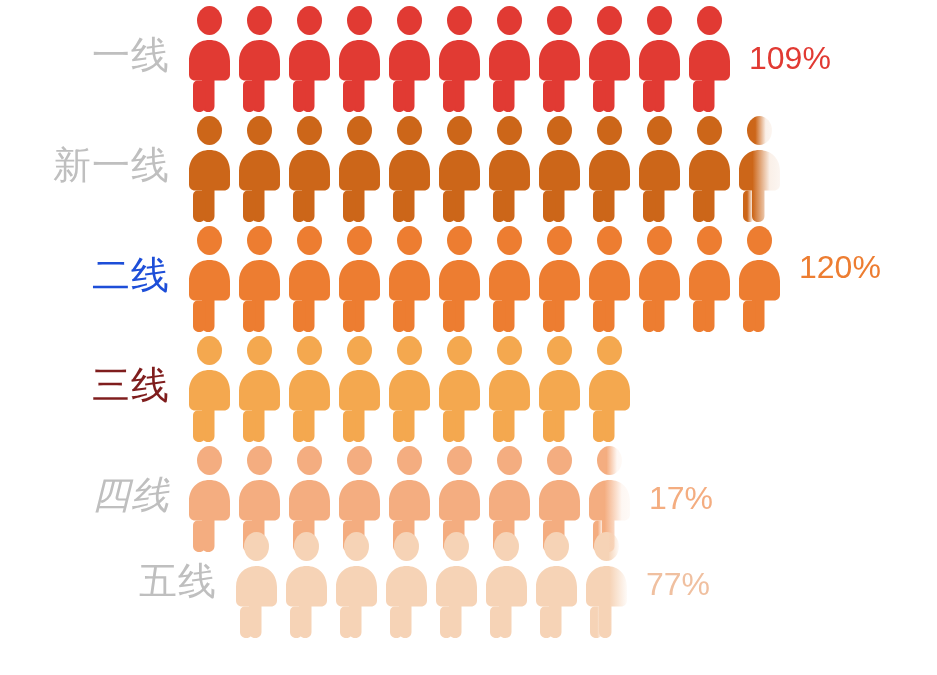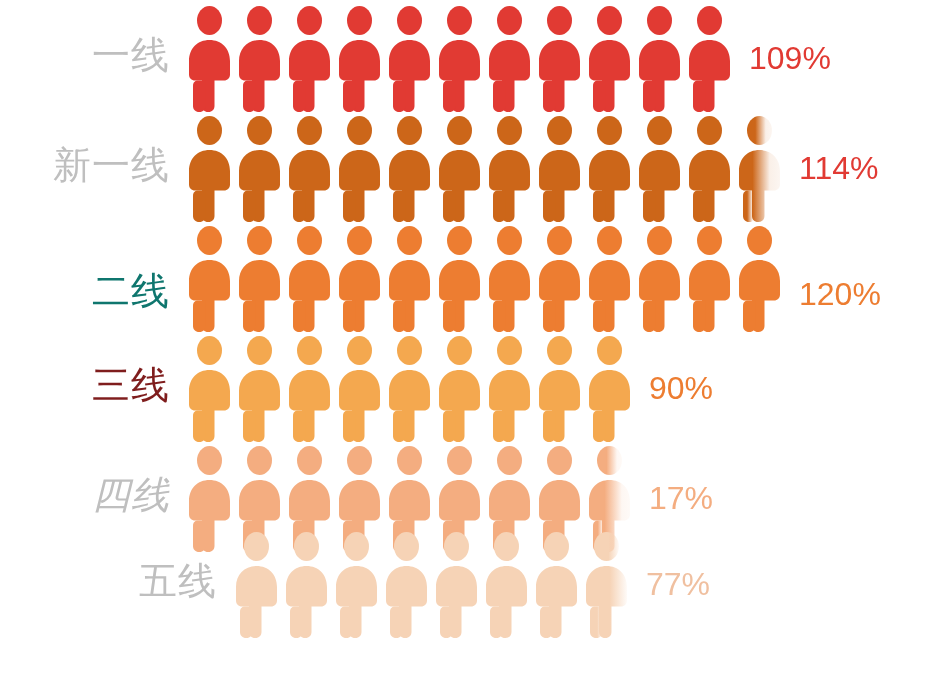--- a/index.html
+++ b/index.html
@@ -196,87 +196,86 @@
               <stop offset="33%" stop-color="#CC6619" stop-opacity="1"></stop>
               <stop offset="75%" stop-color="#CC6619" stop-opacity="0.1"></stop>
               <stop offset="100%" stop-color="#CC6619" stop-opacity="0.06"></stop>
             </linearGradient>
           </defs>
           <ellipse cx="24.5" cy="18.5" rx="12.5" ry="14.5" fill="url(#gr1p)"></ellipse>
           <path d="M24.5 38 C 12.5 38, 4 46.5, 4 59 L 4 72.5 C 4 76, 6.5 78.5, 10 78.5 L 17 78.5 L 17 104 C 17 107.5, 19.5 110, 23 110 L 23.5 110 C 27 110, 29.5 107.5, 29.5 104 L 29.5 78.5 L 39 78.5 C 42.5 78.5, 45 76, 45 72.5 L 45 59 C 45 46.5, 36.5 38, 24.5 38 Z" fill="url(#gr1p)"></path>
           <path d="M13 78.5 L 20.5 78.5 L 20.5 104 C 20.5 107.5, 18 110, 14.5 110 L 14 110 C 10.5 110, 8 107.5, 8 104 L 8 83.5 C 8 80.5, 10 78.5, 13 78.5 Z" fill="url(#gr1p)"></path>
         </svg>
       </div>
-      <div class="value" style="color: rgb(225, 58, 51); left: 799px; top: 40px;">114%</div>
     </div>
     <div class="row" style="top: 222px;">
-      <div class="row-label" style="color: #0f766e; top: 34px; margin-top: 16px;">二线</div>
-      <div class="icons" style="left: 185px;">
-        <svg width="50" height="112" viewBox="0 0 50 112" class="person">
-          <ellipse cx="24.5" cy="18.5" rx="12.5" ry="14.5" fill="#ED7D31"></ellipse>
-          <path d="M24.5 38 C 12.5 38, 4 46.5, 4 59 L 4 72.5 C 4 76, 6.5 78.5, 10 78.5 L 17 78.5 L 17 104 C 17 107.5, 19.5 110, 23 110 L 23.5 110 C 27 110, 29.5 107.5, 29.5 104 L 29.5 78.5 L 39 78.5 C 42.5 78.5, 45 76, 45 72.5 L 45 59 C 45 46.5, 36.5 38, 24.5 38 Z" fill="#ED7D31"></path>
-          <path d="M13 78.5 L 20.5 78.5 L 20.5 104 C 20.5 107.5, 18 110, 14.5 110 L 14 110 C 10.5 110, 8 107.5, 8 104 L 8 83.5 C 8 80.5, 10 78.5, 13 78.5 Z" fill="#ED7D31"></path>
-        </svg>
-        <svg width="50" height="112" viewBox="0 0 50 112" class="person">
-          <ellipse cx="24.5" cy="18.5" rx="12.5" ry="14.5" fill="#ED7D31"></ellipse>
-          <path d="M24.5 38 C 12.5 38, 4 46.5, 4 59 L 4 72.5 C 4 76, 6.5 78.5, 10 78.5 L 17 78.5 L 17 104 C 17 107.5, 19.5 110, 23 110 L 23.5 110 C 27 110, 29.5 107.5, 29.5 104 L 29.5 78.5 L 39 78.5 C 42.5 78.5, 45 76, 45 72.5 L 45 59 C 45 46.5, 36.5 38, 24.5 38 Z" fill="#ED7D31"></path>
-          <path d="M13 78.5 L 20.5 78.5 L 20.5 104 C 20.5 107.5, 18 110, 14.5 110 L 14 110 C 10.5 110, 8 107.5, 8 104 L 8 83.5 C 8 80.5, 10 78.5, 13 78.5 Z" fill="#ED7D31"></path>
-        </svg>
-        <svg width="50" height="112" viewBox="0 0 50 112" class="person">
-          <ellipse cx="24.5" cy="18.5" rx="12.5" ry="14.5" fill="#ED7D31"></ellipse>
-          <path d="M24.5 38 C 12.5 38, 4 46.5, 4 59 L 4 72.5 C 4 76, 6.5 78.5, 10 78.5 L 17 78.5 L 17 104 C 17 107.5, 19.5 110, 23 110 L 23.5 110 C 27 110, 29.5 107.5, 29.5 104 L 29.5 78.5 L 39 78.5 C 42.5 78.5, 45 76, 45 72.5 L 45 59 C 45 46.5, 36.5 38, 24.5 38 Z" fill="#ED7D31"></path>
-          <path d="M13 78.5 L 20.5 78.5 L 20.5 104 C 20.5 107.5, 18 110, 14.5 110 L 14 110 C 10.5 110, 8 107.5, 8 104 L 8 83.5 C 8 80.5, 10 78.5, 13 78.5 Z" fill="#ED7D31"></path>
-        </svg>
-        <svg width="50" height="112" viewBox="0 0 50 112" class="person">
-          <ellipse cx="24.5" cy="18.5" rx="12.5" ry="14.5" fill="#ED7D31"></ellipse>
-          <path d="M24.5 38 C 12.5 38, 4 46.5, 4 59 L 4 72.5 C 4 76, 6.5 78.5, 10 78.5 L 17 78.5 L 17 104 C 17 107.5, 19.5 110, 23 110 L 23.5 110 C 27 110, 29.5 107.5, 29.5 104 L 29.5 78.5 L 39 78.5 C 42.5 78.5, 45 76, 45 72.5 L 45 59 C 45 46.5, 36.5 38, 24.5 38 Z" fill="#ED7D31"></path>
-          <path d="M13 78.5 L 20.5 78.5 L 20.5 104 C 20.5 107.5, 18 110, 14.5 110 L 14 110 C 10.5 110, 8 107.5, 8 104 L 8 83.5 C 8 80.5, 10 78.5, 13 78.5 Z" fill="#ED7D31"></path>
-        </svg>
-        <svg width="50" height="112" viewBox="0 0 50 112" class="person">
-          <ellipse cx="24.5" cy="18.5" rx="12.5" ry="14.5" fill="#ED7D31"></ellipse>
-          <path d="M24.5 38 C 12.5 38, 4 46.5, 4 59 L 4 72.5 C 4 76, 6.5 78.5, 10 78.5 L 17 78.5 L 17 104 C 17 107.5, 19.5 110, 23 110 L 23.5 110 C 27 110, 29.5 107.5, 29.5 104 L 29.5 78.5 L 39 78.5 C 42.5 78.5, 45 76, 45 72.5 L 45 59 C 45 46.5, 36.5 38, 24.5 38 Z" fill="#ED7D31"></path>
-          <path d="M13 78.5 L 20.5 78.5 L 20.5 104 C 20.5 107.5, 18 110, 14.5 110 L 14 110 C 10.5 110, 8 107.5, 8 104 L 8 83.5 C 8 80.5, 10 78.5, 13 78.5 Z" fill="#ED7D31"></path>
-        </svg>
-        <svg width="50" height="112" viewBox="0 0 50 112" class="person">
-          <ellipse cx="24.5" cy="18.5" rx="12.5" ry="14.5" fill="#ED7D31"></ellipse>
-          <path d="M24.5 38 C 12.5 38, 4 46.5, 4 59 L 4 72.5 C 4 76, 6.5 78.5, 10 78.5 L 17 78.5 L 17 104 C 17 107.5, 19.5 110, 23 110 L 23.5 110 C 27 110, 29.5 107.5, 29.5 104 L 29.5 78.5 L 39 78.5 C 42.5 78.5, 45 76, 45 72.5 L 45 59 C 45 46.5, 36.5 38, 24.5 38 Z" fill="#ED7D31"></path>
-          <path d="M13 78.5 L 20.5 78.5 L 20.5 104 C 20.5 107.5, 18 110, 14.5 110 L 14 110 C 10.5 110, 8 107.5, 8 104 L 8 83.5 C 8 80.5, 10 78.5, 13 78.5 Z" fill="#ED7D31"></path>
-        </svg>
-        <svg width="50" height="112" viewBox="0 0 50 112" class="person">
-          <ellipse cx="24.5" cy="18.5" rx="12.5" ry="14.5" fill="#ED7D31"></ellipse>
-          <path d="M24.5 38 C 12.5 38, 4 46.5, 4 59 L 4 72.5 C 4 76, 6.5 78.5, 10 78.5 L 17 78.5 L 17 104 C 17 107.5, 19.5 110, 23 110 L 23.5 110 C 27 110, 29.5 107.5, 29.5 104 L 29.5 78.5 L 39 78.5 C 42.5 78.5, 45 76, 45 72.5 L 45 59 C 45 46.5, 36.5 38, 24.5 38 Z" fill="#ED7D31"></path>
-          <path d="M13 78.5 L 20.5 78.5 L 20.5 104 C 20.5 107.5, 18 110, 14.5 110 L 14 110 C 10.5 110, 8 107.5, 8 104 L 8 83.5 C 8 80.5, 10 78.5, 13 78.5 Z" fill="#ED7D31"></path>
-        </svg>
-        <svg width="50" height="112" viewBox="0 0 50 112" class="person">
-          <ellipse cx="24.5" cy="18.5" rx="12.5" ry="14.5" fill="#ED7D31"></ellipse>
-          <path d="M24.5 38 C 12.5 38, 4 46.5, 4 59 L 4 72.5 C 4 76, 6.5 78.5, 10 78.5 L 17 78.5 L 17 104 C 17 107.5, 19.5 110, 23 110 L 23.5 110 C 27 110, 29.5 107.5, 29.5 104 L 29.5 78.5 L 39 78.5 C 42.5 78.5, 45 76, 45 72.5 L 45 59 C 45 46.5, 36.5 38, 24.5 38 Z" fill="#ED7D31"></path>
-          <path d="M13 78.5 L 20.5 78.5 L 20.5 104 C 20.5 107.5, 18 110, 14.5 110 L 14 110 C 10.5 110, 8 107.5, 8 104 L 8 83.5 C 8 80.5, 10 78.5, 13 78.5 Z" fill="#ED7D31"></path>
-        </svg>
-        <svg width="50" height="112" viewBox="0 0 50 112" class="person">
-          <ellipse cx="24.5" cy="18.5" rx="12.5" ry="14.5" fill="#ED7D31"></ellipse>
-          <path d="M24.5 38 C 12.5 38, 4 46.5, 4 59 L 4 72.5 C 4 76, 6.5 78.5, 10 78.5 L 17 78.5 L 17 104 C 17 107.5, 19.5 110, 23 110 L 23.5 110 C 27 110, 29.5 107.5, 29.5 104 L 29.5 78.5 L 39 78.5 C 42.5 78.5, 45 76, 45 72.5 L 45 59 C 45 46.5, 36.5 38, 24.5 38 Z" fill="#ED7D31"></path>
-          <path d="M13 78.5 L 20.5 78.5 L 20.5 104 C 20.5 107.5, 18 110, 14.5 110 L 14 110 C 10.5 110, 8 107.5, 8 104 L 8 83.5 C 8 80.5, 10 78.5, 13 78.5 Z" fill="#ED7D31"></path>
-        </svg>
-        <svg width="50" height="112" viewBox="0 0 50 112" class="person">
-          <ellipse cx="24.5" cy="18.5" rx="12.5" ry="14.5" fill="#ED7D31"></ellipse>
-          <path d="M24.5 38 C 12.5 38, 4 46.5, 4 59 L 4 72.5 C 4 76, 6.5 78.5, 10 78.5 L 17 78.5 L 17 104 C 17 107.5, 19.5 110, 23 110 L 23.5 110 C 27 110, 29.5 107.5, 29.5 104 L 29.5 78.5 L 39 78.5 C 42.5 78.5, 45 76, 45 72.5 L 45 59 C 45 46.5, 36.5 38, 24.5 38 Z" fill="#ED7D31"></path>
-          <path d="M13 78.5 L 20.5 78.5 L 20.5 104 C 20.5 107.5, 18 110, 14.5 110 L 14 110 C 10.5 110, 8 107.5, 8 104 L 8 83.5 C 8 80.5, 10 78.5, 13 78.5 Z" fill="#ED7D31"></path>
-        </svg>
-        <svg width="50" height="112" viewBox="0 0 50 112" class="person">
-          <ellipse cx="24.5" cy="18.5" rx="12.5" ry="14.5" fill="#ED7D31"></ellipse>
-          <path d="M24.5 38 C 12.5 38, 4 46.5, 4 59 L 4 72.5 C 4 76, 6.5 78.5, 10 78.5 L 17 78.5 L 17 104 C 17 107.5, 19.5 110, 23 110 L 23.5 110 C 27 110, 29.5 107.5, 29.5 104 L 29.5 78.5 L 39 78.5 C 42.5 78.5, 45 76, 45 72.5 L 45 59 C 45 46.5, 36.5 38, 24.5 38 Z" fill="#ED7D31"></path>
-          <path d="M13 78.5 L 20.5 78.5 L 20.5 104 C 20.5 107.5, 18 110, 14.5 110 L 14 110 C 10.5 110, 8 107.5, 8 104 L 8 83.5 C 8 80.5, 10 78.5, 13 78.5 Z" fill="#ED7D31"></path>
-        </svg>
-        <svg width="50" height="112" viewBox="0 0 50 112" class="person">
-          <ellipse cx="24.5" cy="18.5" rx="12.5" ry="14.5" fill="#ED7D31"></ellipse>
-          <path d="M24.5 38 C 12.5 38, 4 46.5, 4 59 L 4 72.5 C 4 76, 6.5 78.5, 10 78.5 L 17 78.5 L 17 104 C 17 107.5, 19.5 110, 23 110 L 23.5 110 C 27 110, 29.5 107.5, 29.5 104 L 29.5 78.5 L 39 78.5 C 42.5 78.5, 45 76, 45 72.5 L 45 59 C 45 46.5, 36.5 38, 24.5 38 Z" fill="#ED7D31"></path>
-          <path d="M13 78.5 L 20.5 78.5 L 20.5 104 C 20.5 107.5, 18 110, 14.5 110 L 14 110 C 10.5 110, 8 107.5, 8 104 L 8 83.5 C 8 80.5, 10 78.5, 13 78.5 Z" fill="#ED7D31"></path>
-        </svg>
-      </div>
-      <div class="value" style="color: rgb(237, 125, 49); left: 799px; top: 56px;">120%</div>
+      <div class="row-label" style="color: #1d4ed8; top: 34px;">二线</div>
+      <div class="icons" style="left: 185px;">
+        <svg width="50" height="112" viewBox="0 0 50 112" class="person">
+          <ellipse cx="24.5" cy="18.5" rx="12.5" ry="14.5" fill="#ED7D31"></ellipse>
+          <path d="M24.5 38 C 12.5 38, 4 46.5, 4 59 L 4 72.5 C 4 76, 6.5 78.5, 10 78.5 L 17 78.5 L 17 104 C 17 107.5, 19.5 110, 23 110 L 23.5 110 C 27 110, 29.5 107.5, 29.5 104 L 29.5 78.5 L 39 78.5 C 42.5 78.5, 45 76, 45 72.5 L 45 59 C 45 46.5, 36.5 38, 24.5 38 Z" fill="#ED7D31"></path>
+          <path d="M13 78.5 L 20.5 78.5 L 20.5 104 C 20.5 107.5, 18 110, 14.5 110 L 14 110 C 10.5 110, 8 107.5, 8 104 L 8 83.5 C 8 80.5, 10 78.5, 13 78.5 Z" fill="#ED7D31"></path>
+        </svg>
+        <svg width="50" height="112" viewBox="0 0 50 112" class="person">
+          <ellipse cx="24.5" cy="18.5" rx="12.5" ry="14.5" fill="#ED7D31"></ellipse>
+          <path d="M24.5 38 C 12.5 38, 4 46.5, 4 59 L 4 72.5 C 4 76, 6.5 78.5, 10 78.5 L 17 78.5 L 17 104 C 17 107.5, 19.5 110, 23 110 L 23.5 110 C 27 110, 29.5 107.5, 29.5 104 L 29.5 78.5 L 39 78.5 C 42.5 78.5, 45 76, 45 72.5 L 45 59 C 45 46.5, 36.5 38, 24.5 38 Z" fill="#ED7D31"></path>
+          <path d="M13 78.5 L 20.5 78.5 L 20.5 104 C 20.5 107.5, 18 110, 14.5 110 L 14 110 C 10.5 110, 8 107.5, 8 104 L 8 83.5 C 8 80.5, 10 78.5, 13 78.5 Z" fill="#ED7D31"></path>
+        </svg>
+        <svg width="50" height="112" viewBox="0 0 50 112" class="person">
+          <ellipse cx="24.5" cy="18.5" rx="12.5" ry="14.5" fill="#ED7D31"></ellipse>
+          <path d="M24.5 38 C 12.5 38, 4 46.5, 4 59 L 4 72.5 C 4 76, 6.5 78.5, 10 78.5 L 17 78.5 L 17 104 C 17 107.5, 19.5 110, 23 110 L 23.5 110 C 27 110, 29.5 107.5, 29.5 104 L 29.5 78.5 L 39 78.5 C 42.5 78.5, 45 76, 45 72.5 L 45 59 C 45 46.5, 36.5 38, 24.5 38 Z" fill="#ED7D31"></path>
+          <path d="M13 78.5 L 20.5 78.5 L 20.5 104 C 20.5 107.5, 18 110, 14.5 110 L 14 110 C 10.5 110, 8 107.5, 8 104 L 8 83.5 C 8 80.5, 10 78.5, 13 78.5 Z" fill="#ED7D31"></path>
+        </svg>
+        <svg width="50" height="112" viewBox="0 0 50 112" class="person">
+          <ellipse cx="24.5" cy="18.5" rx="12.5" ry="14.5" fill="#ED7D31"></ellipse>
+          <path d="M24.5 38 C 12.5 38, 4 46.5, 4 59 L 4 72.5 C 4 76, 6.5 78.5, 10 78.5 L 17 78.5 L 17 104 C 17 107.5, 19.5 110, 23 110 L 23.5 110 C 27 110, 29.5 107.5, 29.5 104 L 29.5 78.5 L 39 78.5 C 42.5 78.5, 45 76, 45 72.5 L 45 59 C 45 46.5, 36.5 38, 24.5 38 Z" fill="#ED7D31"></path>
+          <path d="M13 78.5 L 20.5 78.5 L 20.5 104 C 20.5 107.5, 18 110, 14.5 110 L 14 110 C 10.5 110, 8 107.5, 8 104 L 8 83.5 C 8 80.5, 10 78.5, 13 78.5 Z" fill="#ED7D31"></path>
+        </svg>
+        <svg width="50" height="112" viewBox="0 0 50 112" class="person">
+          <ellipse cx="24.5" cy="18.5" rx="12.5" ry="14.5" fill="#ED7D31"></ellipse>
+          <path d="M24.5 38 C 12.5 38, 4 46.5, 4 59 L 4 72.5 C 4 76, 6.5 78.5, 10 78.5 L 17 78.5 L 17 104 C 17 107.5, 19.5 110, 23 110 L 23.5 110 C 27 110, 29.5 107.5, 29.5 104 L 29.5 78.5 L 39 78.5 C 42.5 78.5, 45 76, 45 72.5 L 45 59 C 45 46.5, 36.5 38, 24.5 38 Z" fill="#ED7D31"></path>
+          <path d="M13 78.5 L 20.5 78.5 L 20.5 104 C 20.5 107.5, 18 110, 14.5 110 L 14 110 C 10.5 110, 8 107.5, 8 104 L 8 83.5 C 8 80.5, 10 78.5, 13 78.5 Z" fill="#ED7D31"></path>
+        </svg>
+        <svg width="50" height="112" viewBox="0 0 50 112" class="person">
+          <ellipse cx="24.5" cy="18.5" rx="12.5" ry="14.5" fill="#ED7D31"></ellipse>
+          <path d="M24.5 38 C 12.5 38, 4 46.5, 4 59 L 4 72.5 C 4 76, 6.5 78.5, 10 78.5 L 17 78.5 L 17 104 C 17 107.5, 19.5 110, 23 110 L 23.5 110 C 27 110, 29.5 107.5, 29.5 104 L 29.5 78.5 L 39 78.5 C 42.5 78.5, 45 76, 45 72.5 L 45 59 C 45 46.5, 36.5 38, 24.5 38 Z" fill="#ED7D31"></path>
+          <path d="M13 78.5 L 20.5 78.5 L 20.5 104 C 20.5 107.5, 18 110, 14.5 110 L 14 110 C 10.5 110, 8 107.5, 8 104 L 8 83.5 C 8 80.5, 10 78.5, 13 78.5 Z" fill="#ED7D31"></path>
+        </svg>
+        <svg width="50" height="112" viewBox="0 0 50 112" class="person">
+          <ellipse cx="24.5" cy="18.5" rx="12.5" ry="14.5" fill="#ED7D31"></ellipse>
+          <path d="M24.5 38 C 12.5 38, 4 46.5, 4 59 L 4 72.5 C 4 76, 6.5 78.5, 10 78.5 L 17 78.5 L 17 104 C 17 107.5, 19.5 110, 23 110 L 23.5 110 C 27 110, 29.5 107.5, 29.5 104 L 29.5 78.5 L 39 78.5 C 42.5 78.5, 45 76, 45 72.5 L 45 59 C 45 46.5, 36.5 38, 24.5 38 Z" fill="#ED7D31"></path>
+          <path d="M13 78.5 L 20.5 78.5 L 20.5 104 C 20.5 107.5, 18 110, 14.5 110 L 14 110 C 10.5 110, 8 107.5, 8 104 L 8 83.5 C 8 80.5, 10 78.5, 13 78.5 Z" fill="#ED7D31"></path>
+        </svg>
+        <svg width="50" height="112" viewBox="0 0 50 112" class="person">
+          <ellipse cx="24.5" cy="18.5" rx="12.5" ry="14.5" fill="#ED7D31"></ellipse>
+          <path d="M24.5 38 C 12.5 38, 4 46.5, 4 59 L 4 72.5 C 4 76, 6.5 78.5, 10 78.5 L 17 78.5 L 17 104 C 17 107.5, 19.5 110, 23 110 L 23.5 110 C 27 110, 29.5 107.5, 29.5 104 L 29.5 78.5 L 39 78.5 C 42.5 78.5, 45 76, 45 72.5 L 45 59 C 45 46.5, 36.5 38, 24.5 38 Z" fill="#ED7D31"></path>
+          <path d="M13 78.5 L 20.5 78.5 L 20.5 104 C 20.5 107.5, 18 110, 14.5 110 L 14 110 C 10.5 110, 8 107.5, 8 104 L 8 83.5 C 8 80.5, 10 78.5, 13 78.5 Z" fill="#ED7D31"></path>
+        </svg>
+        <svg width="50" height="112" viewBox="0 0 50 112" class="person">
+          <ellipse cx="24.5" cy="18.5" rx="12.5" ry="14.5" fill="#ED7D31"></ellipse>
+          <path d="M24.5 38 C 12.5 38, 4 46.5, 4 59 L 4 72.5 C 4 76, 6.5 78.5, 10 78.5 L 17 78.5 L 17 104 C 17 107.5, 19.5 110, 23 110 L 23.5 110 C 27 110, 29.5 107.5, 29.5 104 L 29.5 78.5 L 39 78.5 C 42.5 78.5, 45 76, 45 72.5 L 45 59 C 45 46.5, 36.5 38, 24.5 38 Z" fill="#ED7D31"></path>
+          <path d="M13 78.5 L 20.5 78.5 L 20.5 104 C 20.5 107.5, 18 110, 14.5 110 L 14 110 C 10.5 110, 8 107.5, 8 104 L 8 83.5 C 8 80.5, 10 78.5, 13 78.5 Z" fill="#ED7D31"></path>
+        </svg>
+        <svg width="50" height="112" viewBox="0 0 50 112" class="person">
+          <ellipse cx="24.5" cy="18.5" rx="12.5" ry="14.5" fill="#ED7D31"></ellipse>
+          <path d="M24.5 38 C 12.5 38, 4 46.5, 4 59 L 4 72.5 C 4 76, 6.5 78.5, 10 78.5 L 17 78.5 L 17 104 C 17 107.5, 19.5 110, 23 110 L 23.5 110 C 27 110, 29.5 107.5, 29.5 104 L 29.5 78.5 L 39 78.5 C 42.5 78.5, 45 76, 45 72.5 L 45 59 C 45 46.5, 36.5 38, 24.5 38 Z" fill="#ED7D31"></path>
+          <path d="M13 78.5 L 20.5 78.5 L 20.5 104 C 20.5 107.5, 18 110, 14.5 110 L 14 110 C 10.5 110, 8 107.5, 8 104 L 8 83.5 C 8 80.5, 10 78.5, 13 78.5 Z" fill="#ED7D31"></path>
+        </svg>
+        <svg width="50" height="112" viewBox="0 0 50 112" class="person">
+          <ellipse cx="24.5" cy="18.5" rx="12.5" ry="14.5" fill="#ED7D31"></ellipse>
+          <path d="M24.5 38 C 12.5 38, 4 46.5, 4 59 L 4 72.5 C 4 76, 6.5 78.5, 10 78.5 L 17 78.5 L 17 104 C 17 107.5, 19.5 110, 23 110 L 23.5 110 C 27 110, 29.5 107.5, 29.5 104 L 29.5 78.5 L 39 78.5 C 42.5 78.5, 45 76, 45 72.5 L 45 59 C 45 46.5, 36.5 38, 24.5 38 Z" fill="#ED7D31"></path>
+          <path d="M13 78.5 L 20.5 78.5 L 20.5 104 C 20.5 107.5, 18 110, 14.5 110 L 14 110 C 10.5 110, 8 107.5, 8 104 L 8 83.5 C 8 80.5, 10 78.5, 13 78.5 Z" fill="#ED7D31"></path>
+        </svg>
+        <svg width="50" height="112" viewBox="0 0 50 112" class="person">
+          <ellipse cx="24.5" cy="18.5" rx="12.5" ry="14.5" fill="#ED7D31"></ellipse>
+          <path d="M24.5 38 C 12.5 38, 4 46.5, 4 59 L 4 72.5 C 4 76, 6.5 78.5, 10 78.5 L 17 78.5 L 17 104 C 17 107.5, 19.5 110, 23 110 L 23.5 110 C 27 110, 29.5 107.5, 29.5 104 L 29.5 78.5 L 39 78.5 C 42.5 78.5, 45 76, 45 72.5 L 45 59 C 45 46.5, 36.5 38, 24.5 38 Z" fill="#ED7D31"></path>
+          <path d="M13 78.5 L 20.5 78.5 L 20.5 104 C 20.5 107.5, 18 110, 14.5 110 L 14 110 C 10.5 110, 8 107.5, 8 104 L 8 83.5 C 8 80.5, 10 78.5, 13 78.5 Z" fill="#ED7D31"></path>
+        </svg>
+      </div>
+      <div class="value" style="color: rgb(237, 125, 49); left: 799px; top: 29px;">120%</div>
     </div>
     <div class="row" style="top: 332px;">
       <div class="row-label" style="color: #7f1d1d; top: 34px;">三线</div>
       <div class="icons" style="left: 185px;">
         <svg width="50" height="112" viewBox="0 0 50 112" class="person">
           <ellipse cx="24.5" cy="18.5" rx="12.5" ry="14.5" fill="#F4A84F"></ellipse>
           <path d="M24.5 38 C 12.5 38, 4 46.5, 4 59 L 4 72.5 C 4 76, 6.5 78.5, 10 78.5 L 17 78.5 L 17 104 C 17 107.5, 19.5 110, 23 110 L 23.5 110 C 27 110, 29.5 107.5, 29.5 104 L 29.5 78.5 L 39 78.5 C 42.5 78.5, 45 76, 45 72.5 L 45 59 C 45 46.5, 36.5 38, 24.5 38 Z" fill="#F4A84F"></path>
           <path d="M13 78.5 L 20.5 78.5 L 20.5 104 C 20.5 107.5, 18 110, 14.5 110 L 14 110 C 10.5 110, 8 107.5, 8 104 L 8 83.5 C 8 80.5, 10 78.5, 13 78.5 Z" fill="#F4A84F"></path>
         </svg>
         <svg width="50" height="112" viewBox="0 0 50 112" class="person">
@@ -313,21 +312,20 @@
           <ellipse cx="24.5" cy="18.5" rx="12.5" ry="14.5" fill="#F4A84F"></ellipse>
           <path d="M24.5 38 C 12.5 38, 4 46.5, 4 59 L 4 72.5 C 4 76, 6.5 78.5, 10 78.5 L 17 78.5 L 17 104 C 17 107.5, 19.5 110, 23 110 L 23.5 110 C 27 110, 29.5 107.5, 29.5 104 L 29.5 78.5 L 39 78.5 C 42.5 78.5, 45 76, 45 72.5 L 45 59 C 45 46.5, 36.5 38, 24.5 38 Z" fill="#F4A84F"></path>
           <path d="M13 78.5 L 20.5 78.5 L 20.5 104 C 20.5 107.5, 18 110, 14.5 110 L 14 110 C 10.5 110, 8 107.5, 8 104 L 8 83.5 C 8 80.5, 10 78.5, 13 78.5 Z" fill="#F4A84F"></path>
         </svg>
         <svg width="50" height="112" viewBox="0 0 50 112" class="person">
           <ellipse cx="24.5" cy="18.5" rx="12.5" ry="14.5" fill="#F4A84F"></ellipse>
           <path d="M24.5 38 C 12.5 38, 4 46.5, 4 59 L 4 72.5 C 4 76, 6.5 78.5, 10 78.5 L 17 78.5 L 17 104 C 17 107.5, 19.5 110, 23 110 L 23.5 110 C 27 110, 29.5 107.5, 29.5 104 L 29.5 78.5 L 39 78.5 C 42.5 78.5, 45 76, 45 72.5 L 45 59 C 45 46.5, 36.5 38, 24.5 38 Z" fill="#F4A84F"></path>
           <path d="M13 78.5 L 20.5 78.5 L 20.5 104 C 20.5 107.5, 18 110, 14.5 110 L 14 110 C 10.5 110, 8 107.5, 8 104 L 8 83.5 C 8 80.5, 10 78.5, 13 78.5 Z" fill="#F4A84F"></path>
         </svg>
       </div>
-      <div class="value" style="color: rgb(237, 125, 49); left: 649px; top: 40px;">90%</div>
     </div>
     <div class="row" style="top: 442px;">
       <div class="row-label" style="color: rgb(191, 191, 191); top: 34px; font-style: italic;">四线</div>
       <div class="icons" style="left: 185px;">
         <svg width="50" height="112" viewBox="0 0 50 112" class="person">
           <ellipse cx="24.5" cy="18.5" rx="12.5" ry="14.5" fill="#F4AD80"></ellipse>
           <path d="M24.5 38 C 12.5 38, 4 46.5, 4 59 L 4 72.5 C 4 76, 6.5 78.5, 10 78.5 L 17 78.5 L 17 104 C 17 107.5, 19.5 110, 23 110 L 23.5 110 C 27 110, 29.5 107.5, 29.5 104 L 29.5 78.5 L 39 78.5 C 42.5 78.5, 45 76, 45 72.5 L 45 59 C 45 46.5, 36.5 38, 24.5 38 Z" fill="#F4AD80"></path>
           <path d="M13 78.5 L 20.5 78.5 L 20.5 104 C 20.5 107.5, 18 110, 14.5 110 L 14 110 C 10.5 110, 8 107.5, 8 104 L 8 83.5 C 8 80.5, 10 78.5, 13 78.5 Z" fill="#F4AD80"></path>
         </svg>
         <svg width="50" height="112" viewBox="0 0 50 112" class="person">

